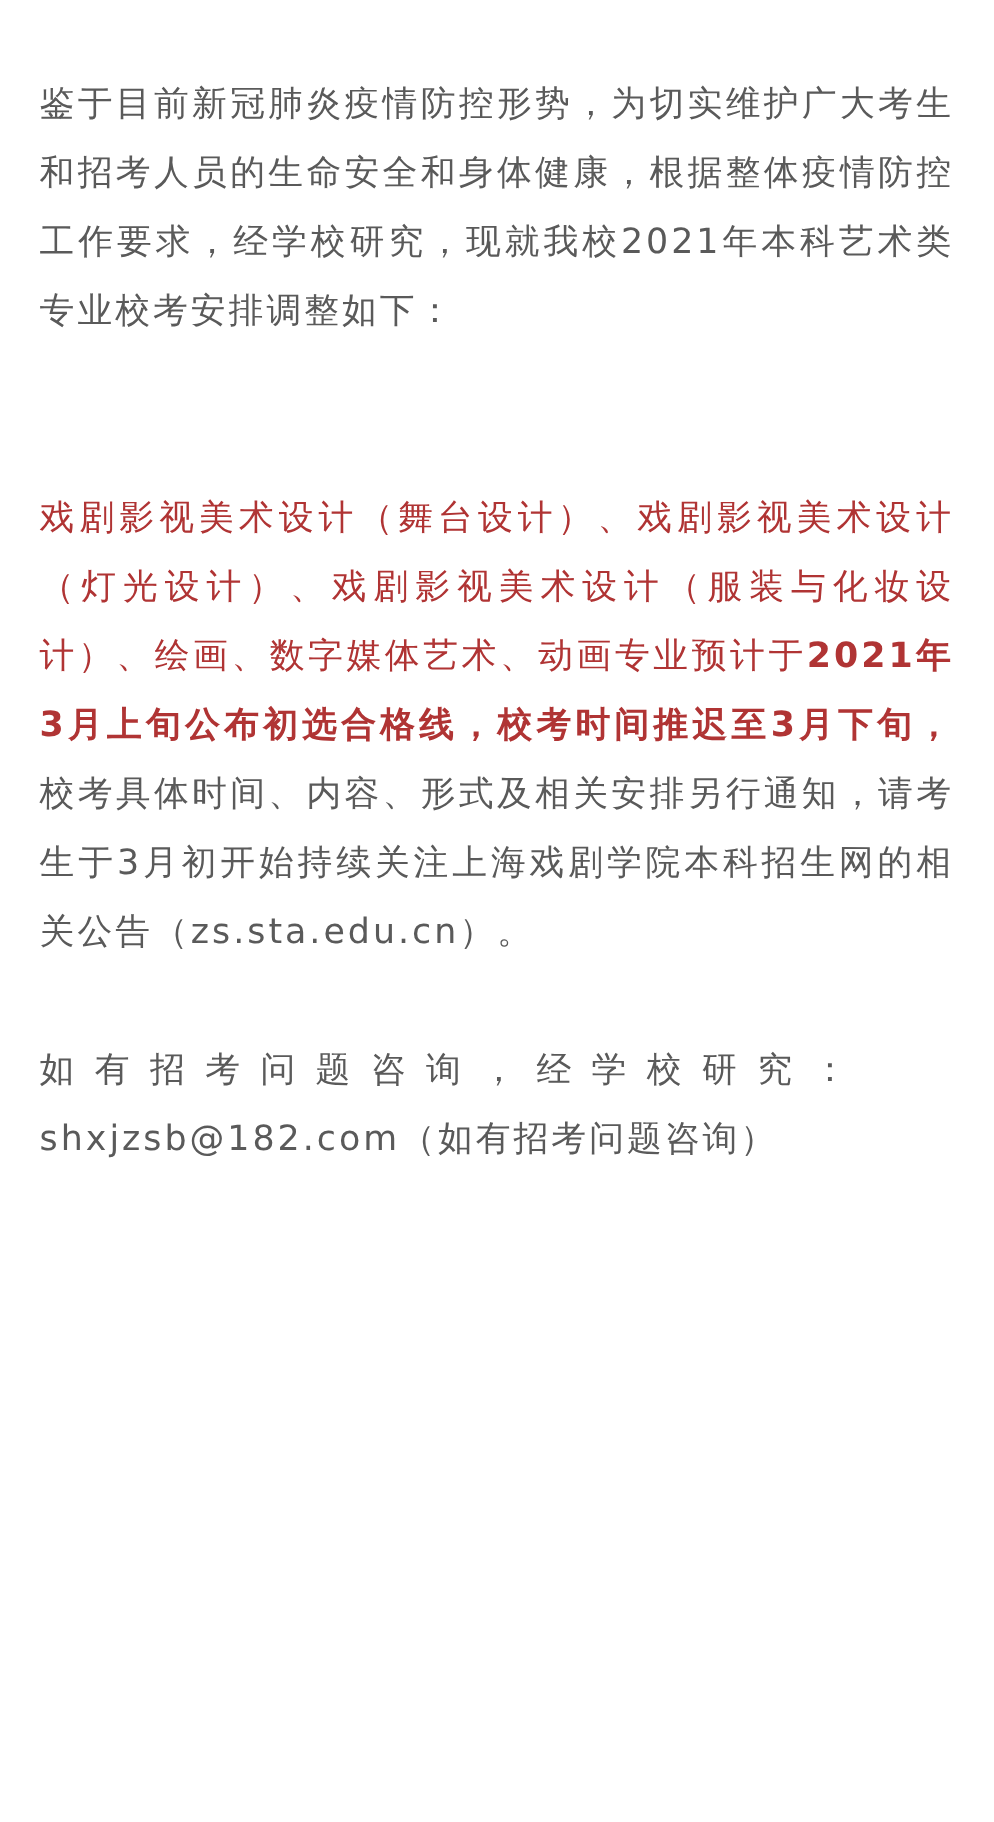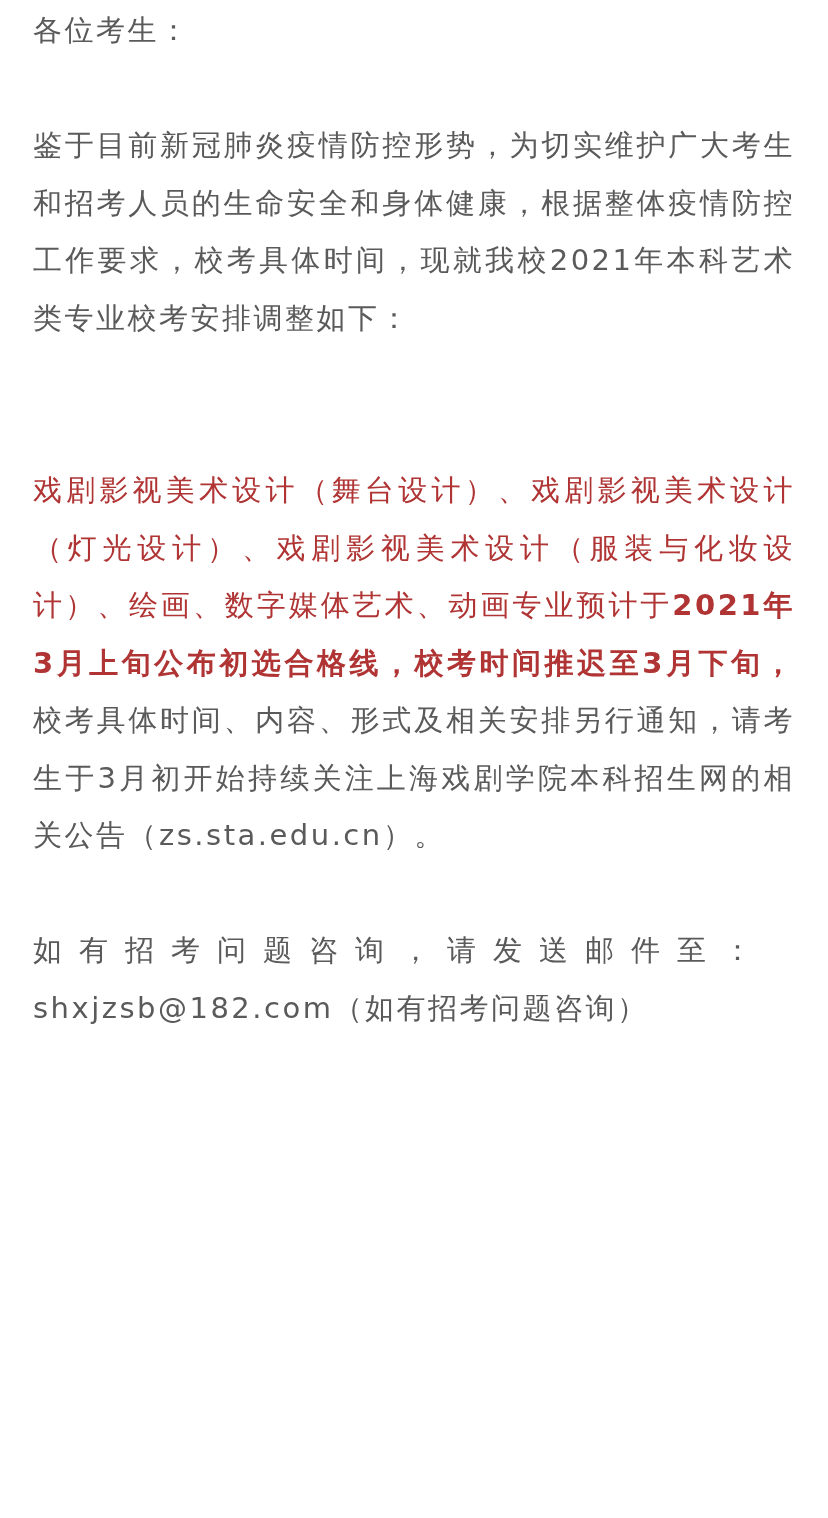--- a/index.html
+++ b/index.html
@@ -14,22 +14,21 @@
   .greet { margin-top: 2px !important; }
   .gap { height: 57.5px; }
   .red { color: #b03434; }
   .red b { font-weight: bold; }
   .contact1 { letter-spacing: 17px; }
 </style>
 </head>
 <body>
 
 <div class="doc">
-  <p class="greet">各位考生：</p>
   <div class="gap"></div>
-  <p>鉴于目前新冠肺炎疫情防控形势，为切实维护广大考生和招考人员的生命安全和身体健康，根据整体疫情防控工作要求，校考具体时间，现就我校2021年本科艺术类专业校考安排调整如下：</p>
+  <p>鉴于目前新冠肺炎疫情防控形势，为切实维护广大考生和招考人员的生命安全和身体健康，根据整体疫情防控工作要求，经学校研究，现就我校2021年本科艺术类专业校考安排调整如下：</p>
   <div class="gap"></div>
   <div class="gap"></div>
   <p><span class="red">戏剧影视美术设计（舞台设计）、戏剧影视美术设计（灯光设计）、戏剧影视美术设计（服装与化妆设计）、绘画、数字媒体艺术、动画专业预计于</span><span class="red"><b>2021年3月上旬公布初选合格线，校考时间推迟至3月下旬，</b></span><span>校考具体时间、内容、形式及相关安排另行通知，请考生于3月初开始持续关注上海戏剧学院本科招生网的相关公告（zs.sta.edu.cn）。</span></p>
   <div class="gap"></div>
-  <p><span class="contact1">如有招考问题咨询，请发送邮件至：</span></p>
+  <p><span class="contact1">如有招考问题咨询，经学校研究：</span></p>
   <p><span>shxjzsb@182.com</span><span>（如有招考问题咨询）</span></p>
 </div>
 
 </body></html>

